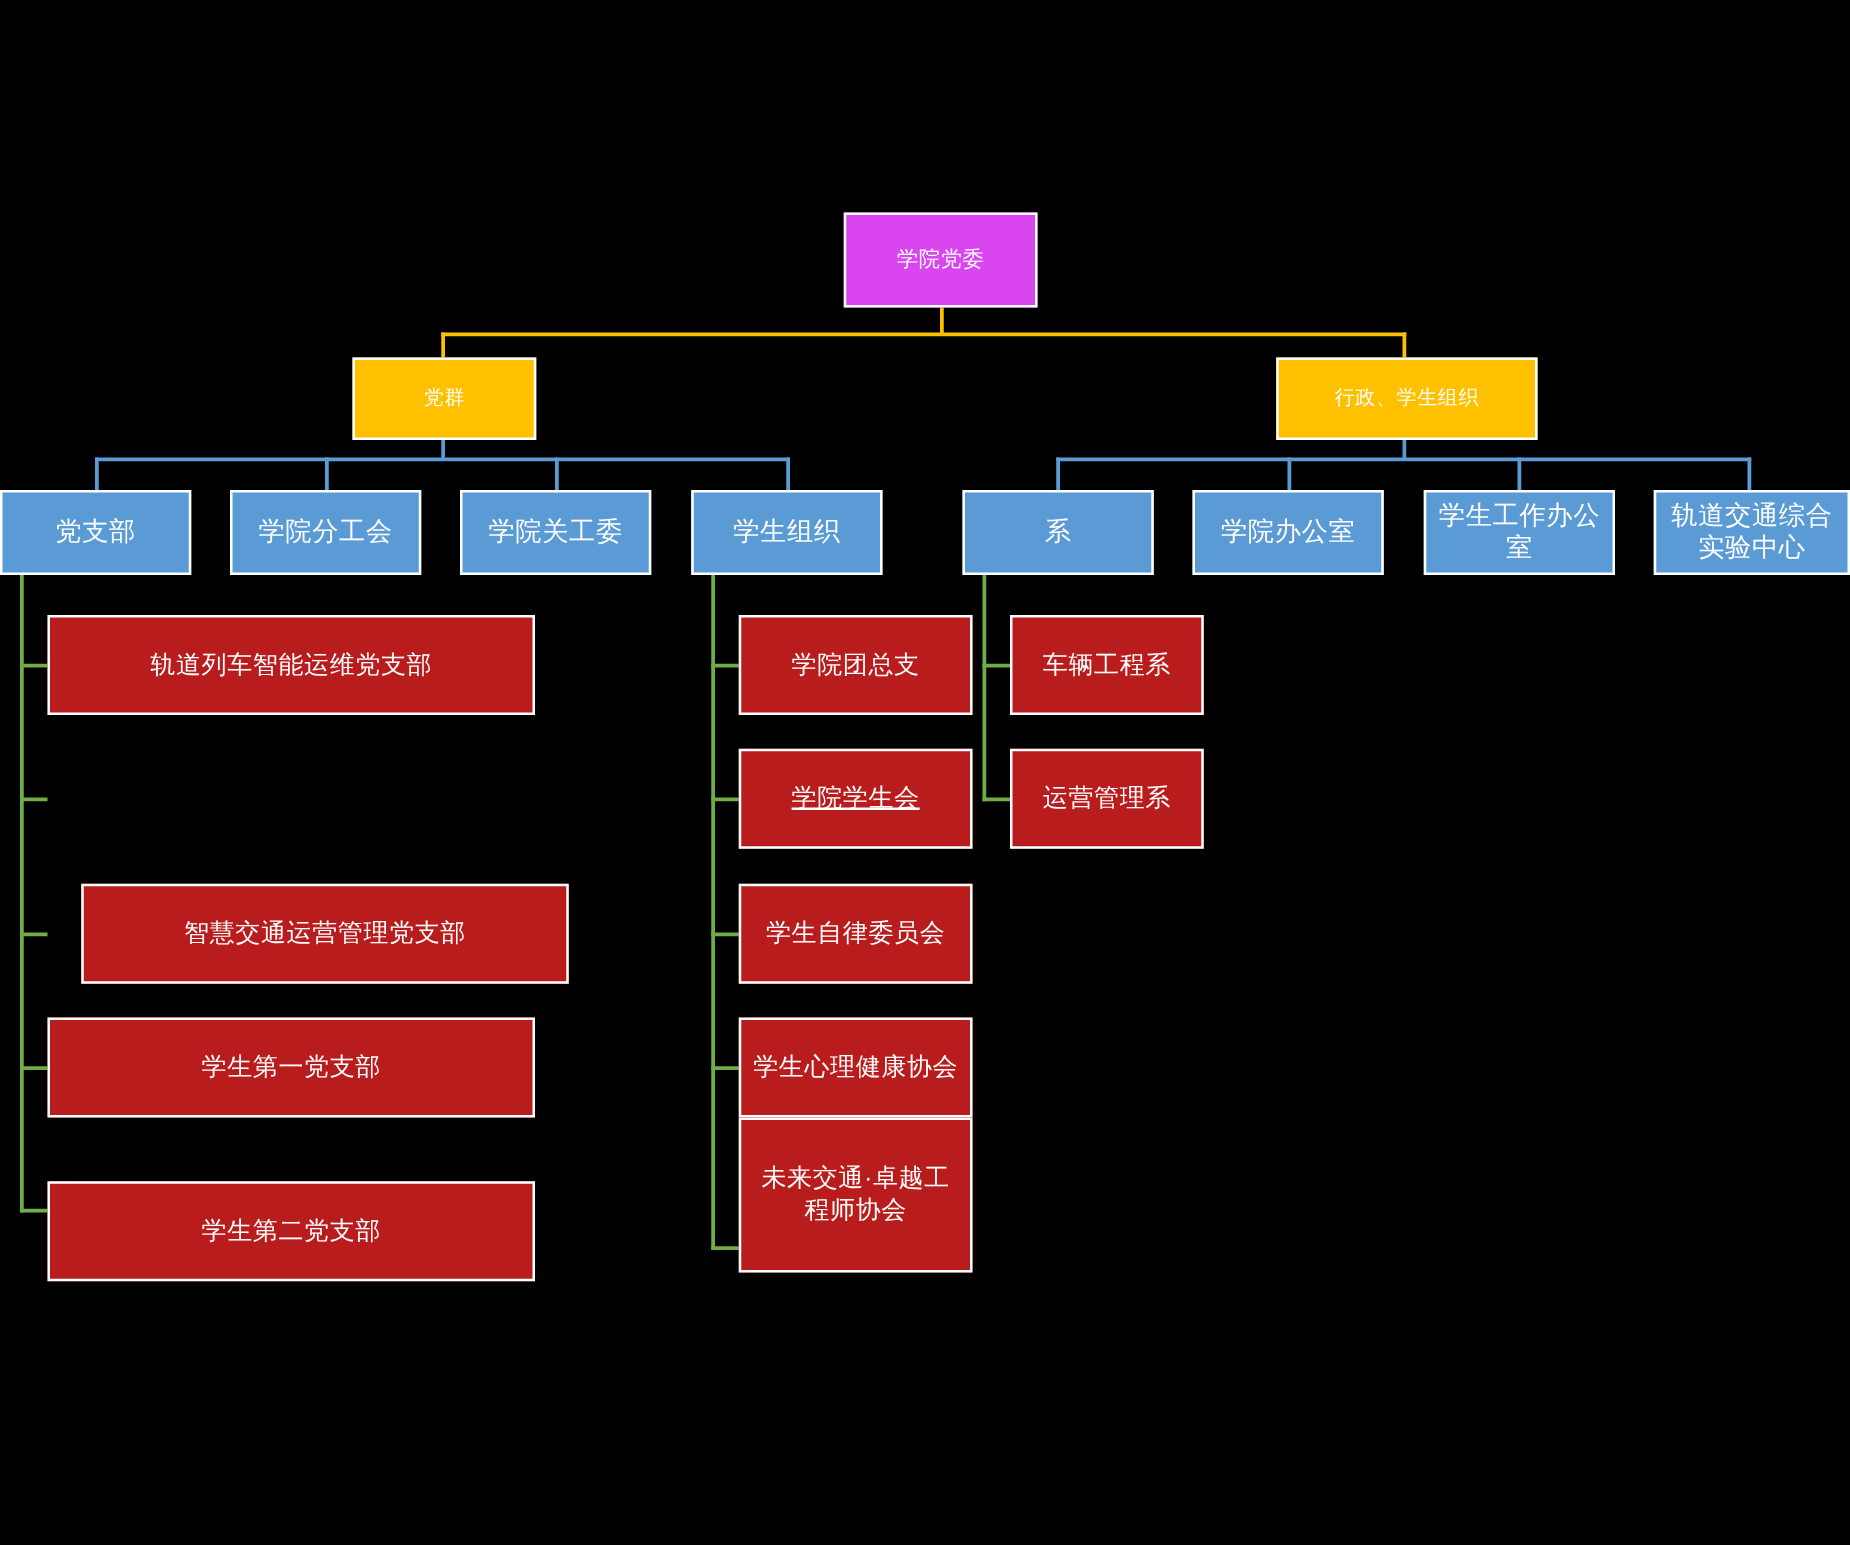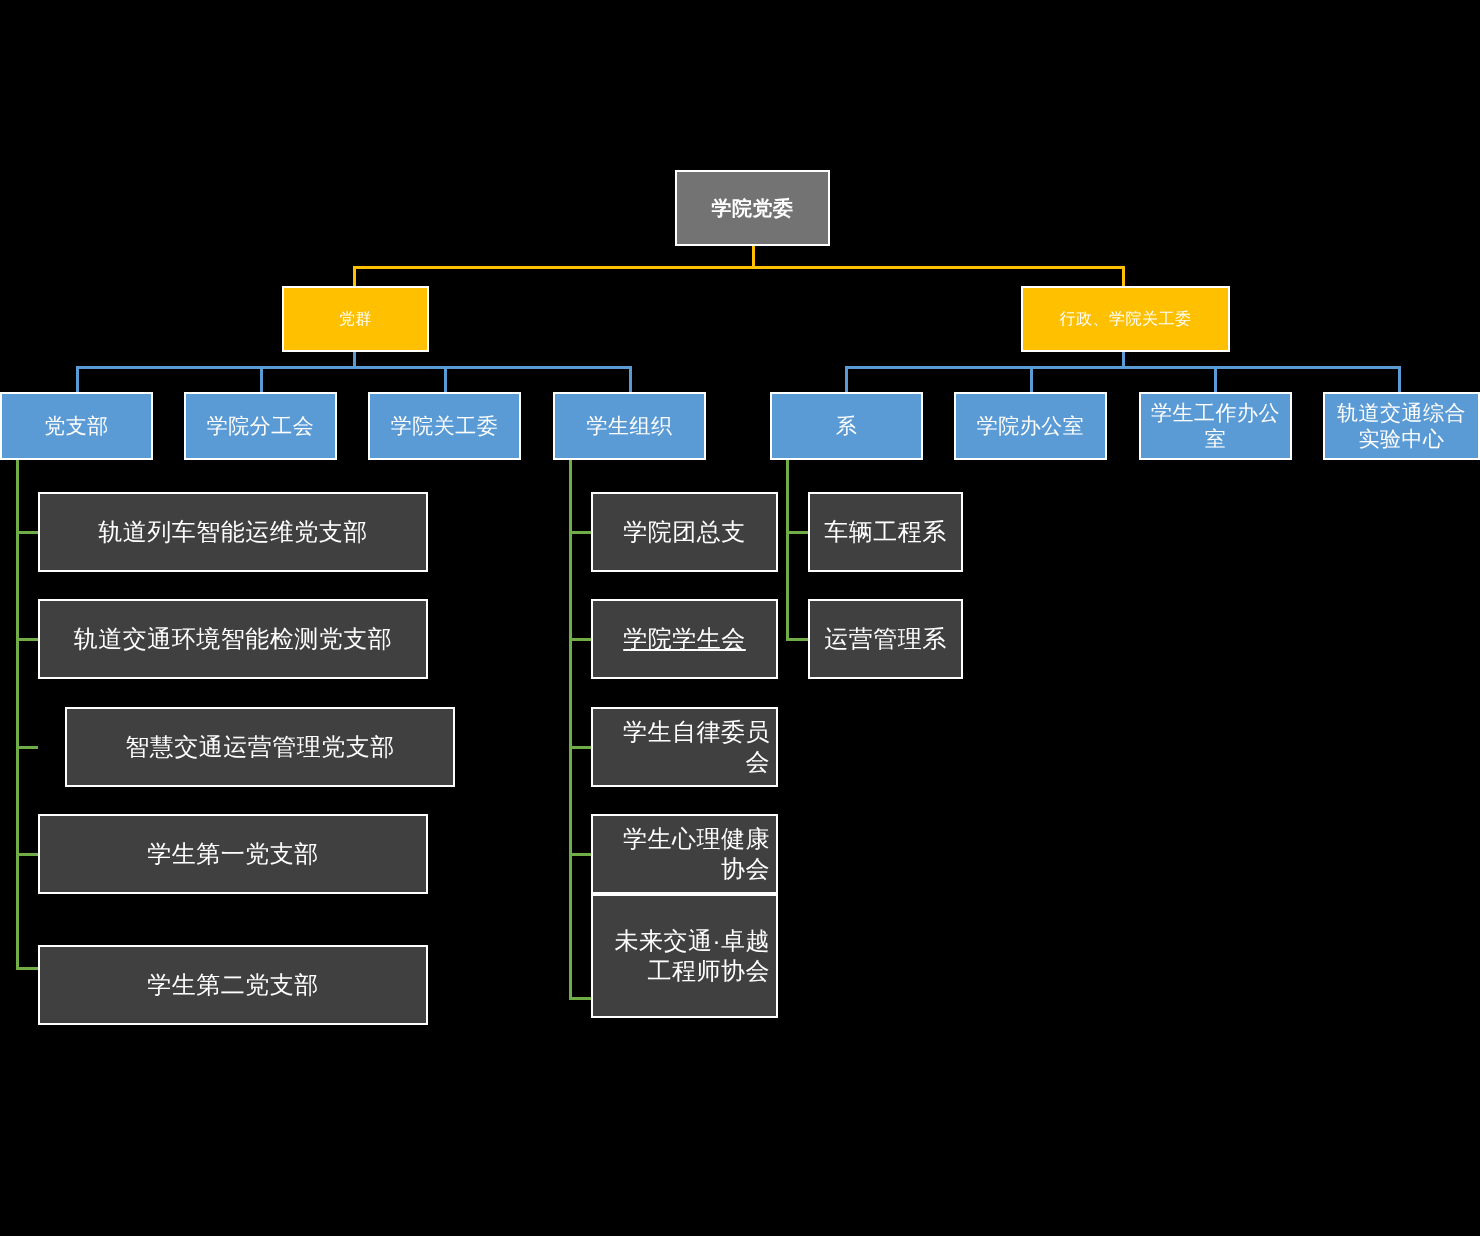--- a/index.html
+++ b/index.html
@@ -27,36 +27,34 @@
     text-align: center;
     color: #ffffff;
     border: 2px solid #ffffff;
     line-height: 1.25;
     letter-spacing: 0.5px;
     padding: 2px 6px;
     white-space: pre-wrap;
     word-break: break-all;
   }
   .node.lvl-root {
-    background: #737373;
-    font-size: 20px;
-    font-weight: bold;
+    background: #d946ef;
+    font-size: 17px;
   }
   .node.lvl-group {
     background: #FFC000;
     font-size: 16px;
   }
   .node.lvl-unit {
     background: #5B9BD5;
     font-size: 21px;
   }
   .node.lvl-leaf {
-    background: #404040;
-    font-size: 24px;
-    text-align: right;
+    background: #b91c1c;
+    font-size: 20px;
   }
   .conn {
     position: absolute;
     box-sizing: border-box;
   }
   .conn.amber  { background: #FFC000; }
   .conn.blue   { background: #5B9BD5; }
   .conn.green  { background: #70AD47; }
 </style>
 </head>
@@ -97,34 +95,33 @@
   <div class="conn green" style="left:569px; top:853px; width:22px; height:3px;"></div>
   <div class="conn green" style="left:569px; top:997px; width:22px; height:3px;"></div>
 
   <div class="conn green" style="left:786px; top:460px; width:3px; height:181px;"></div>
   <div class="conn green" style="left:786px; top:531px; width:22px; height:3px;"></div>
   <div class="conn green" style="left:786px; top:638px; width:22px; height:3px;"></div>
 
   <div class="node lvl-root" style="left:675px; top:170px; width:155px; height:76px;">学院党委</div>
 
   <div class="node lvl-group" style="left:282px; top:286px; width:147px; height:66px;">党群</div>
-  <div class="node lvl-group" style="left:1021px; top:286px; width:209px; height:66px;">行政、学院关工委</div>
+  <div class="node lvl-group" style="left:1021px; top:286px; width:209px; height:66px;">行政、学生组织</div>
 
   <div class="node lvl-unit" style="left:0px; top:392px; width:153px; height:68px;">党支部</div>
   <div class="node lvl-unit" style="left:184px; top:392px; width:153px; height:68px;">学院分工会</div>
   <div class="node lvl-unit" style="left:368px; top:392px; width:153px; height:68px;">学院关工委</div>
   <div class="node lvl-unit" style="left:553px; top:392px; width:153px; height:68px;">学生组织</div>
 
   <div class="node lvl-unit" style="left:770px; top:392px; width:153px; height:68px;">系</div>
   <div class="node lvl-unit" style="left:954px; top:392px; width:153px; height:68px;">学院办公室</div>
   <div class="node lvl-unit" style="left:1139px; top:392px; width:153px; height:68px;">学生工作办公室</div>
   <div class="node lvl-unit" style="left:1323px; top:392px; width:157px; height:68px;">轨道交通综合实验中心</div>
 
   <div class="node lvl-leaf" style="left:38px; top:492px; width:390px; height:80px;">轨道列车智能运维党支部</div>
-  <div class="node lvl-leaf" style="left:38px; top:599px; width:390px; height:80px;">轨道交通环境智能检测党支部</div>
   <div class="node lvl-leaf" style="left:38px; top:707px; width:390px; height:80px;margin-left:27px;">智慧交通运营管理党支部</div>
   <div class="node lvl-leaf" style="left:38px; top:814px; width:390px; height:80px;">学生第一党支部</div>
   <div class="node lvl-leaf" style="left:38px; top:925px; width:390px; height:80px;margin-top:20px;">学生第二党支部</div>
 
   <div class="node lvl-leaf" style="left:591px; top:492px; width:187px; height:80px;">学院团总支</div>
   <div class="node lvl-leaf" style="left:591px; top:599px; width:187px; height:80px;text-decoration:underline;">学院学生会</div>
   <div class="node lvl-leaf" style="left:591px; top:707px; width:187px; height:80px;">学生自律委员会</div>
   <div class="node lvl-leaf" style="left:591px; top:814px; width:187px; height:80px;">学生心理健康协会</div>
   <div class="node lvl-leaf" style="left:591px; top:894px; width:187px; height:124px;">未来交通·卓越工程师协会</div>
 

